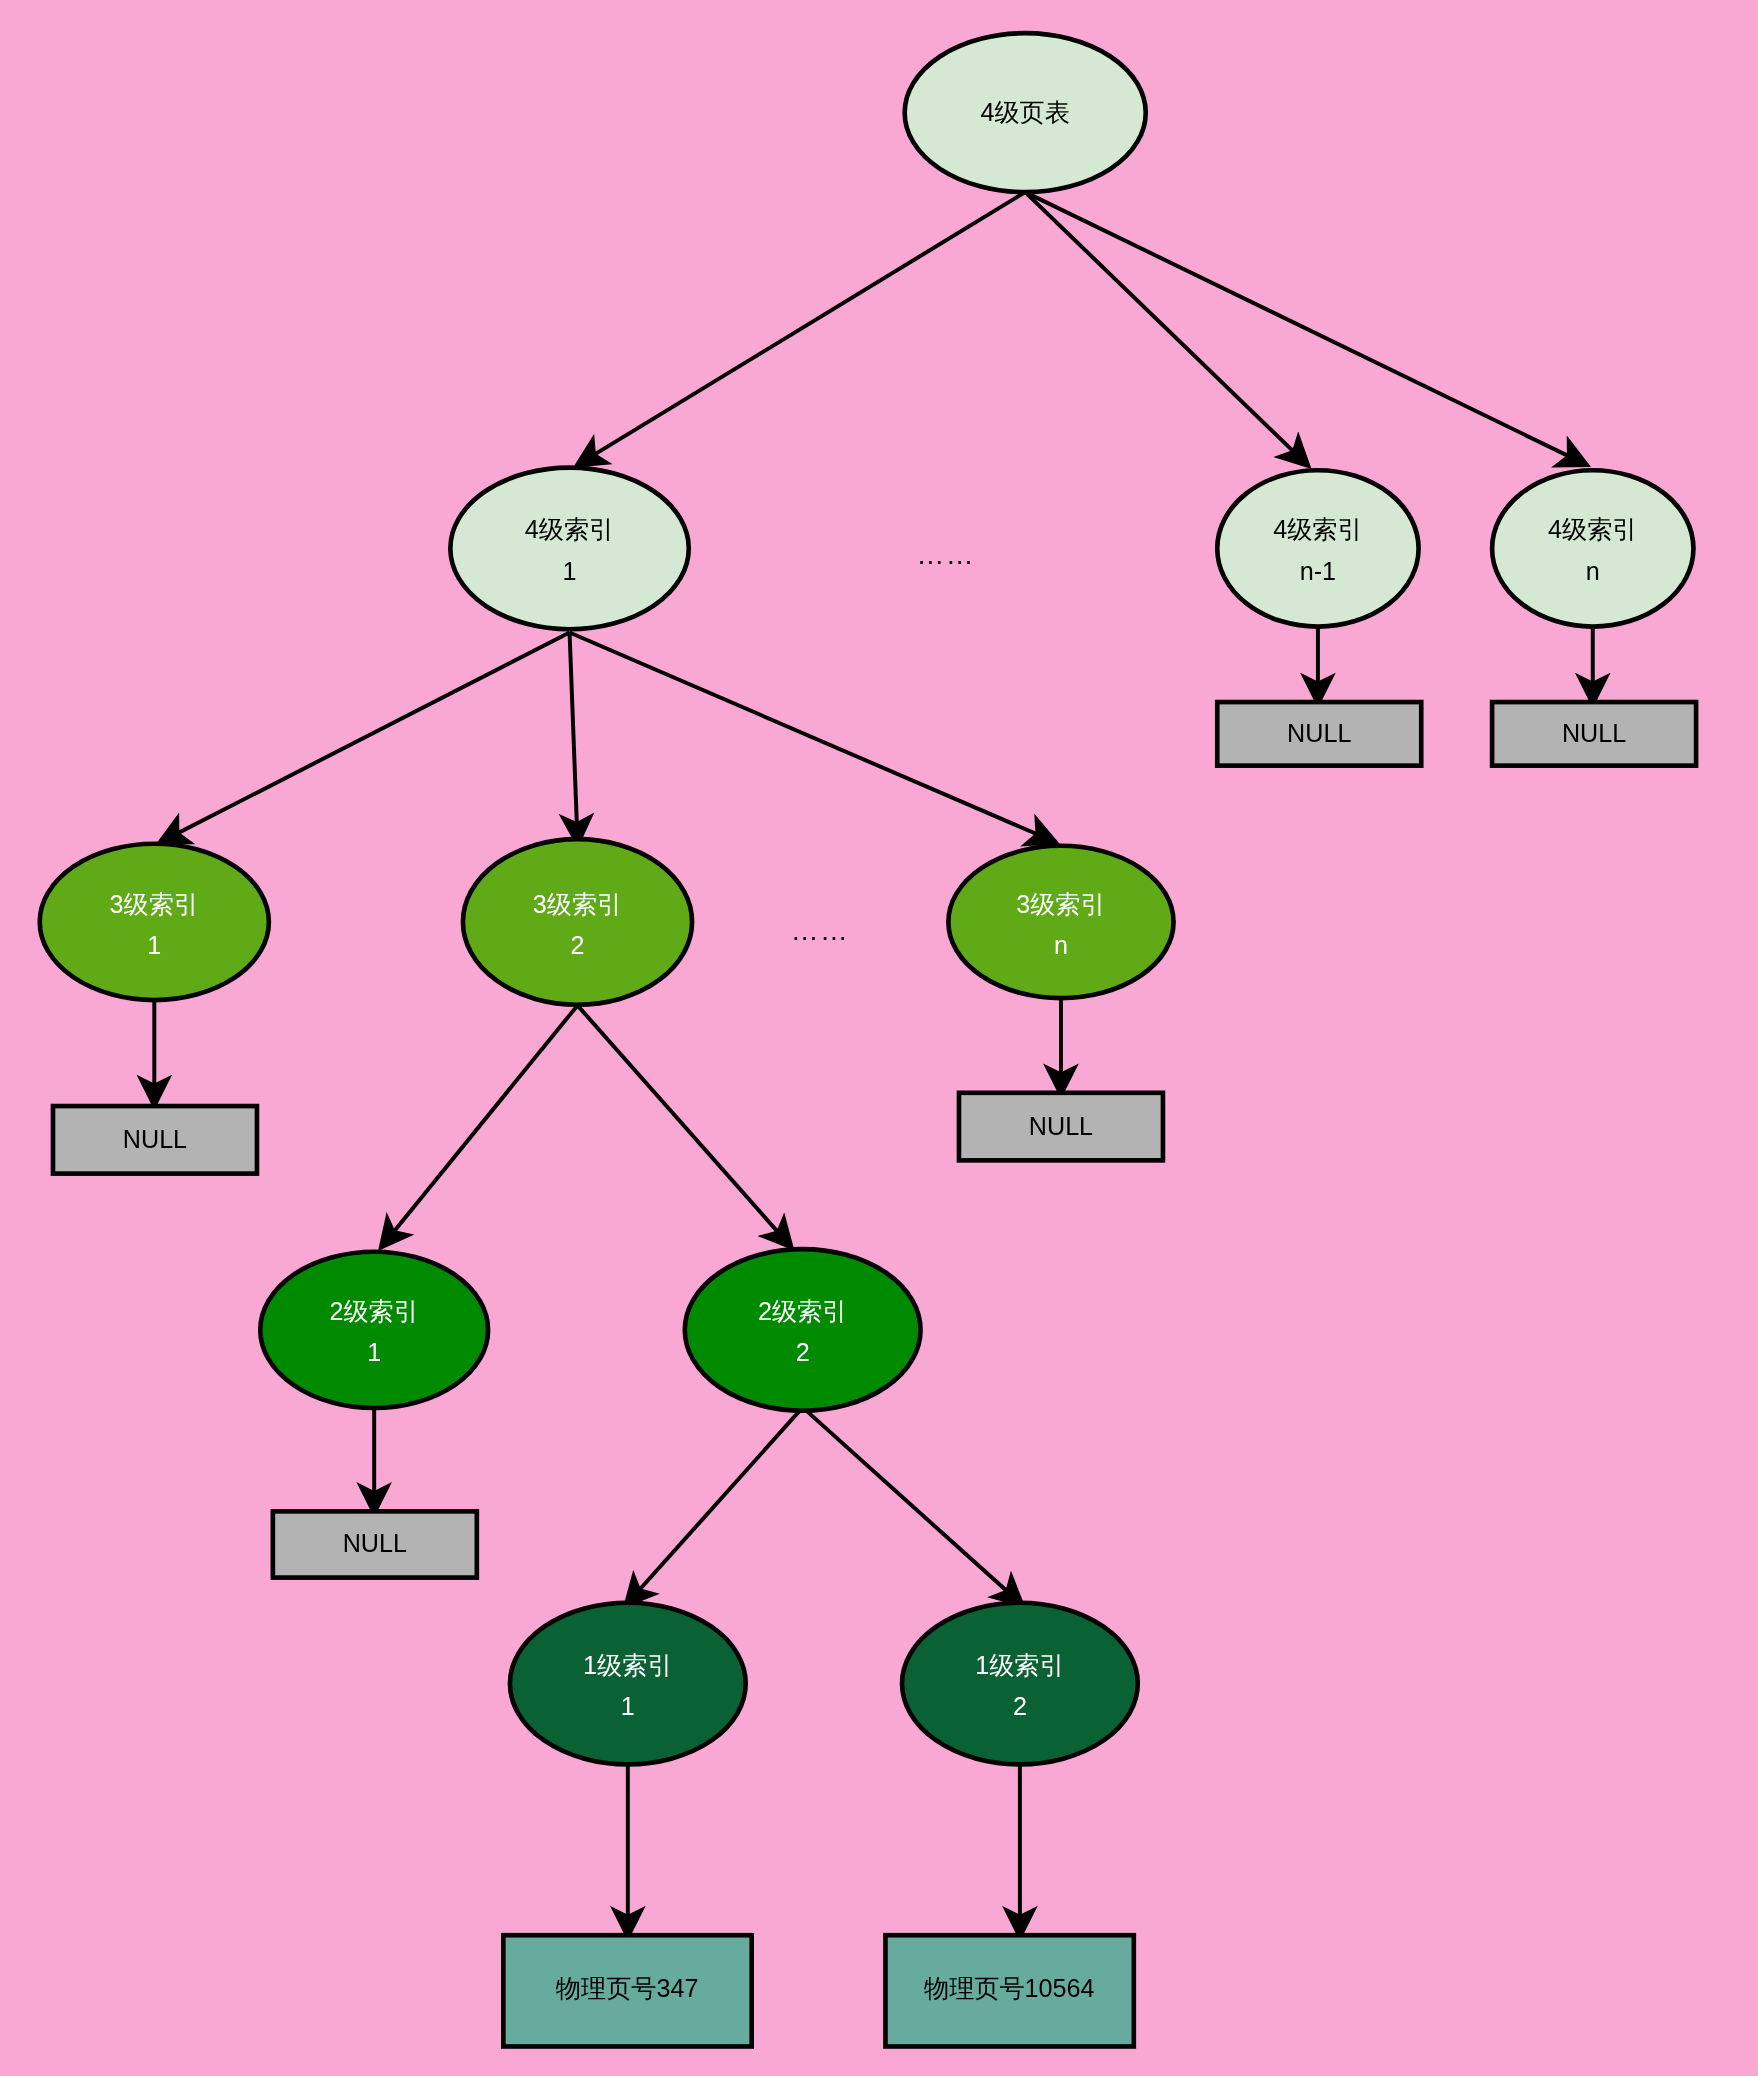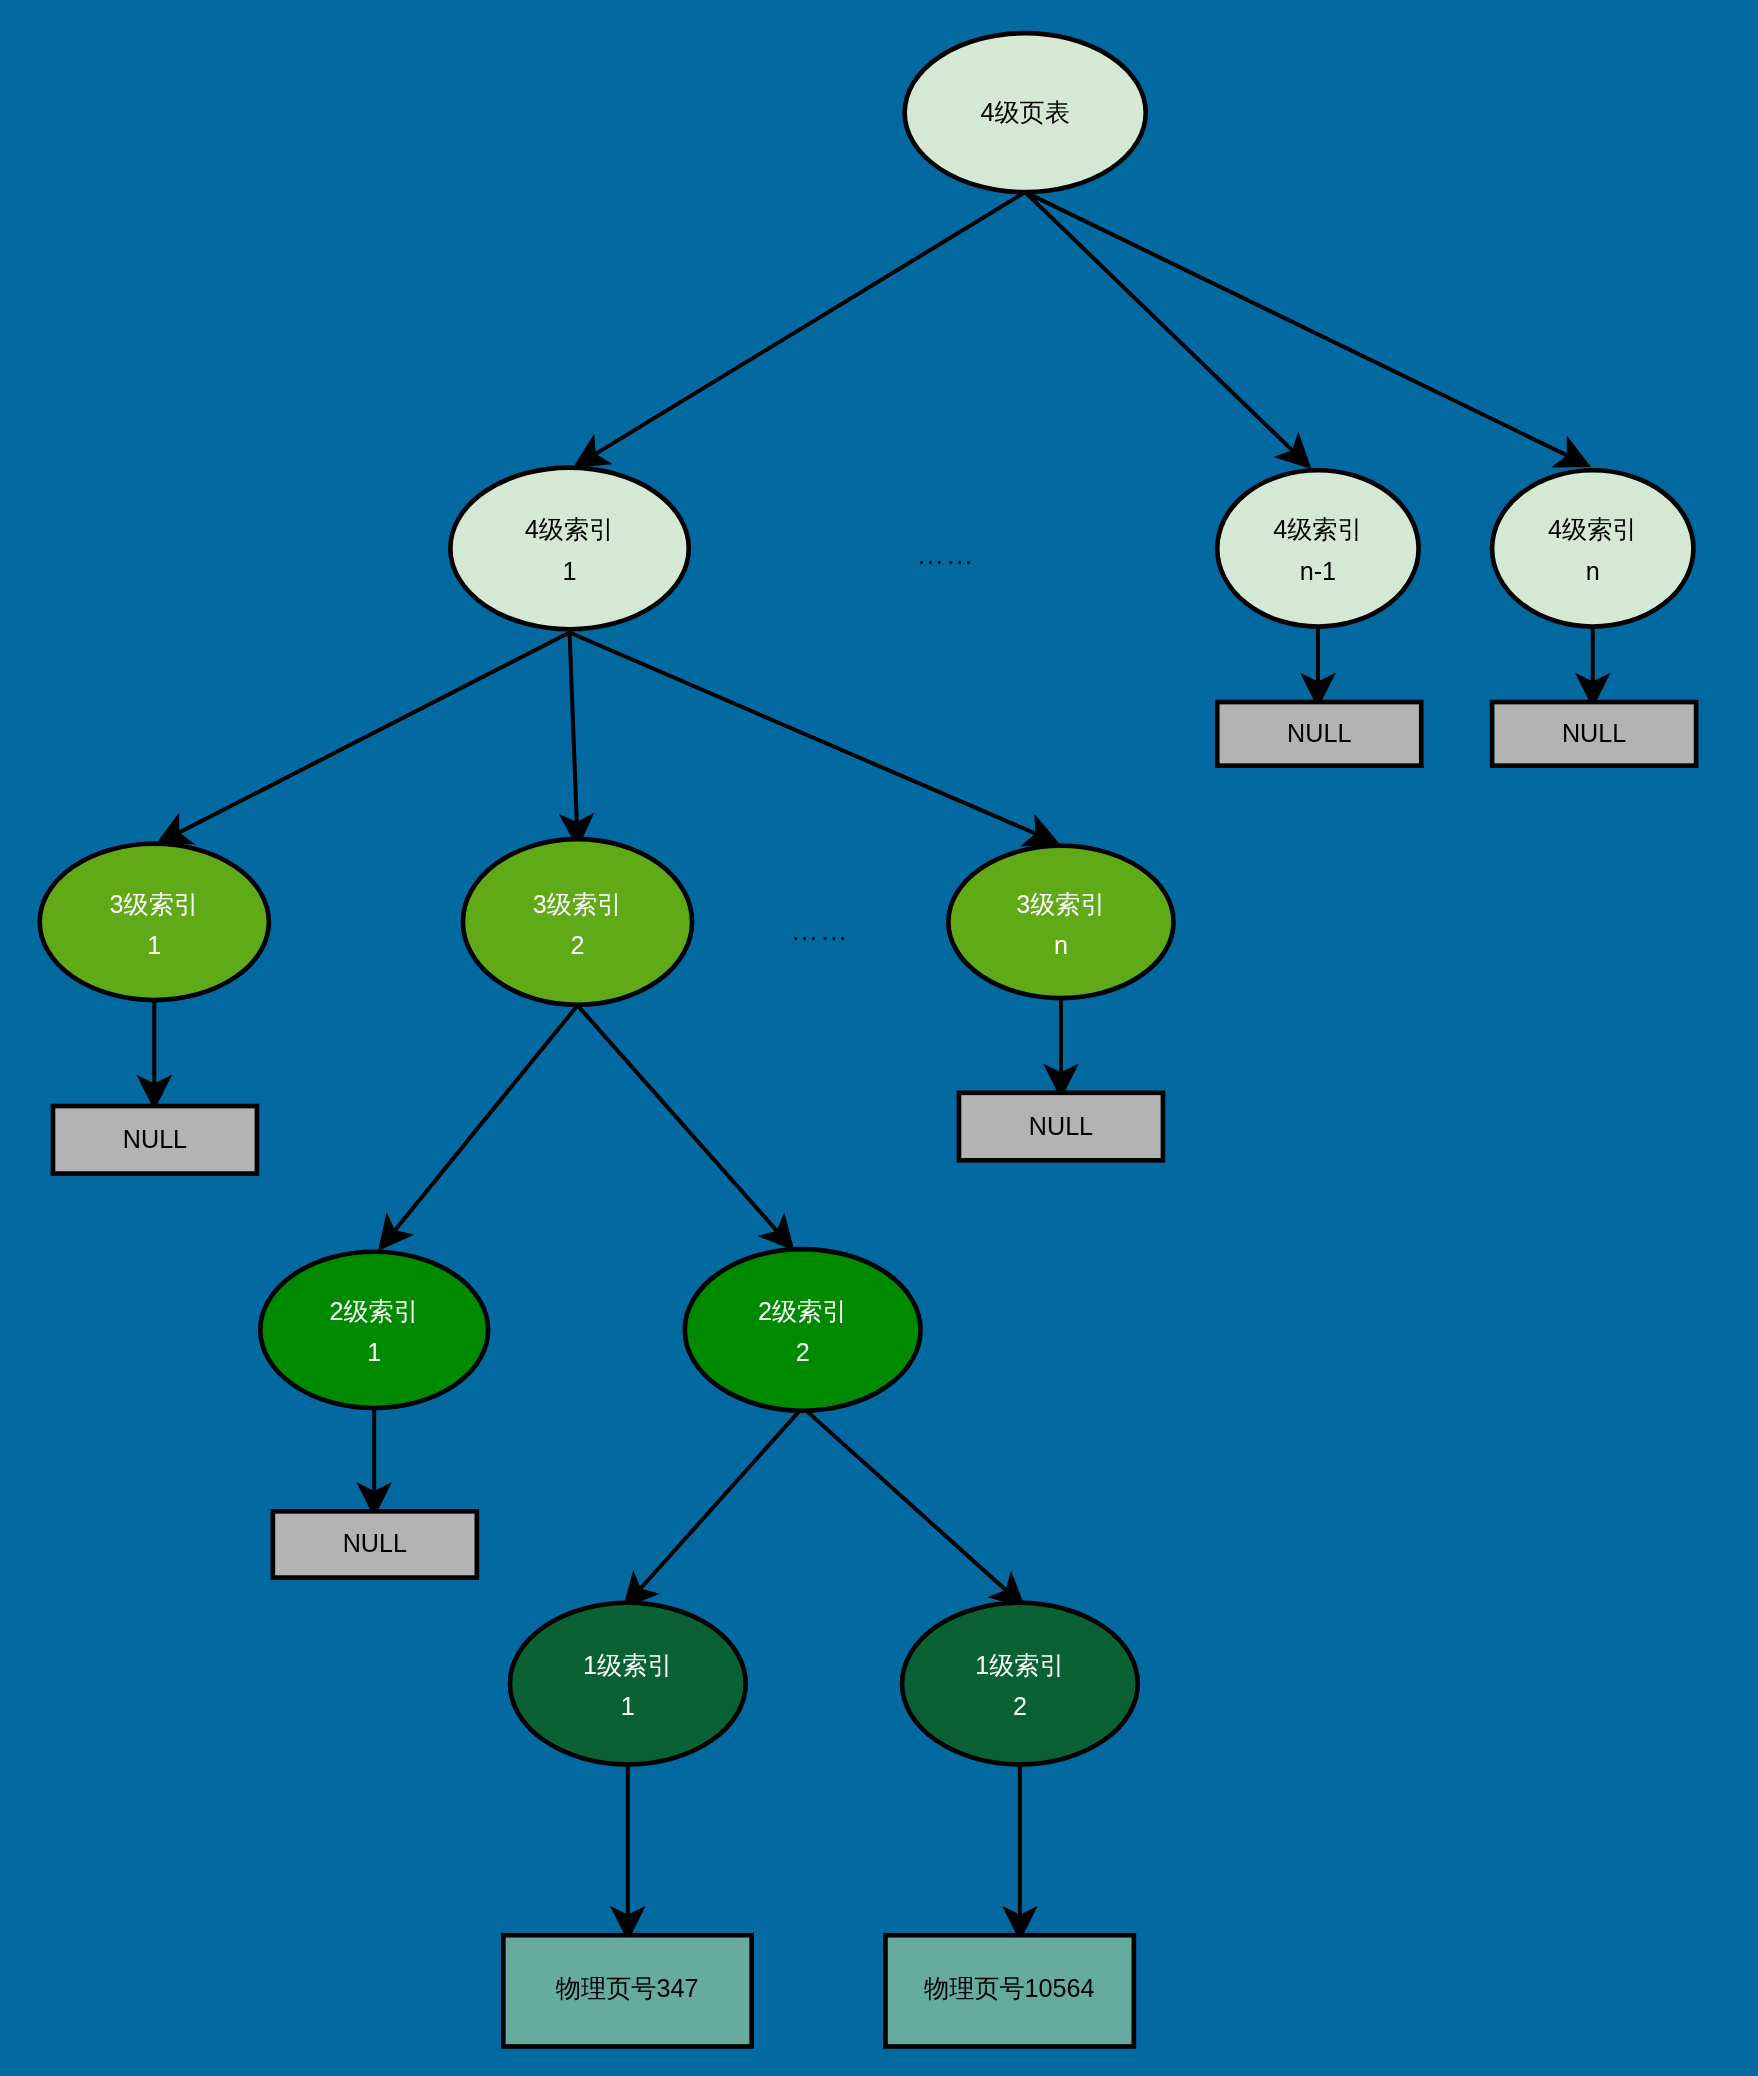--- a/index.html
+++ b/index.html
@@ -7,21 +7,21 @@
     padding: 0;
     background: #ffffff;
   }
   body {
     font-family: "Liberation Sans", "DejaVu Sans", sans-serif;
   }
   #diagram-root {
     width: 1759px;
     height: 2077px;
     position: relative;
-    background: #0369a1;
+    background: #f9a8d4;
     overflow: hidden;
   }
   svg#tree-svg {
     display: block;
     width: 1759px;
     height: 2077px;
   }
   .node-ellipse {
     stroke: #000000;
     stroke-width: 7;

